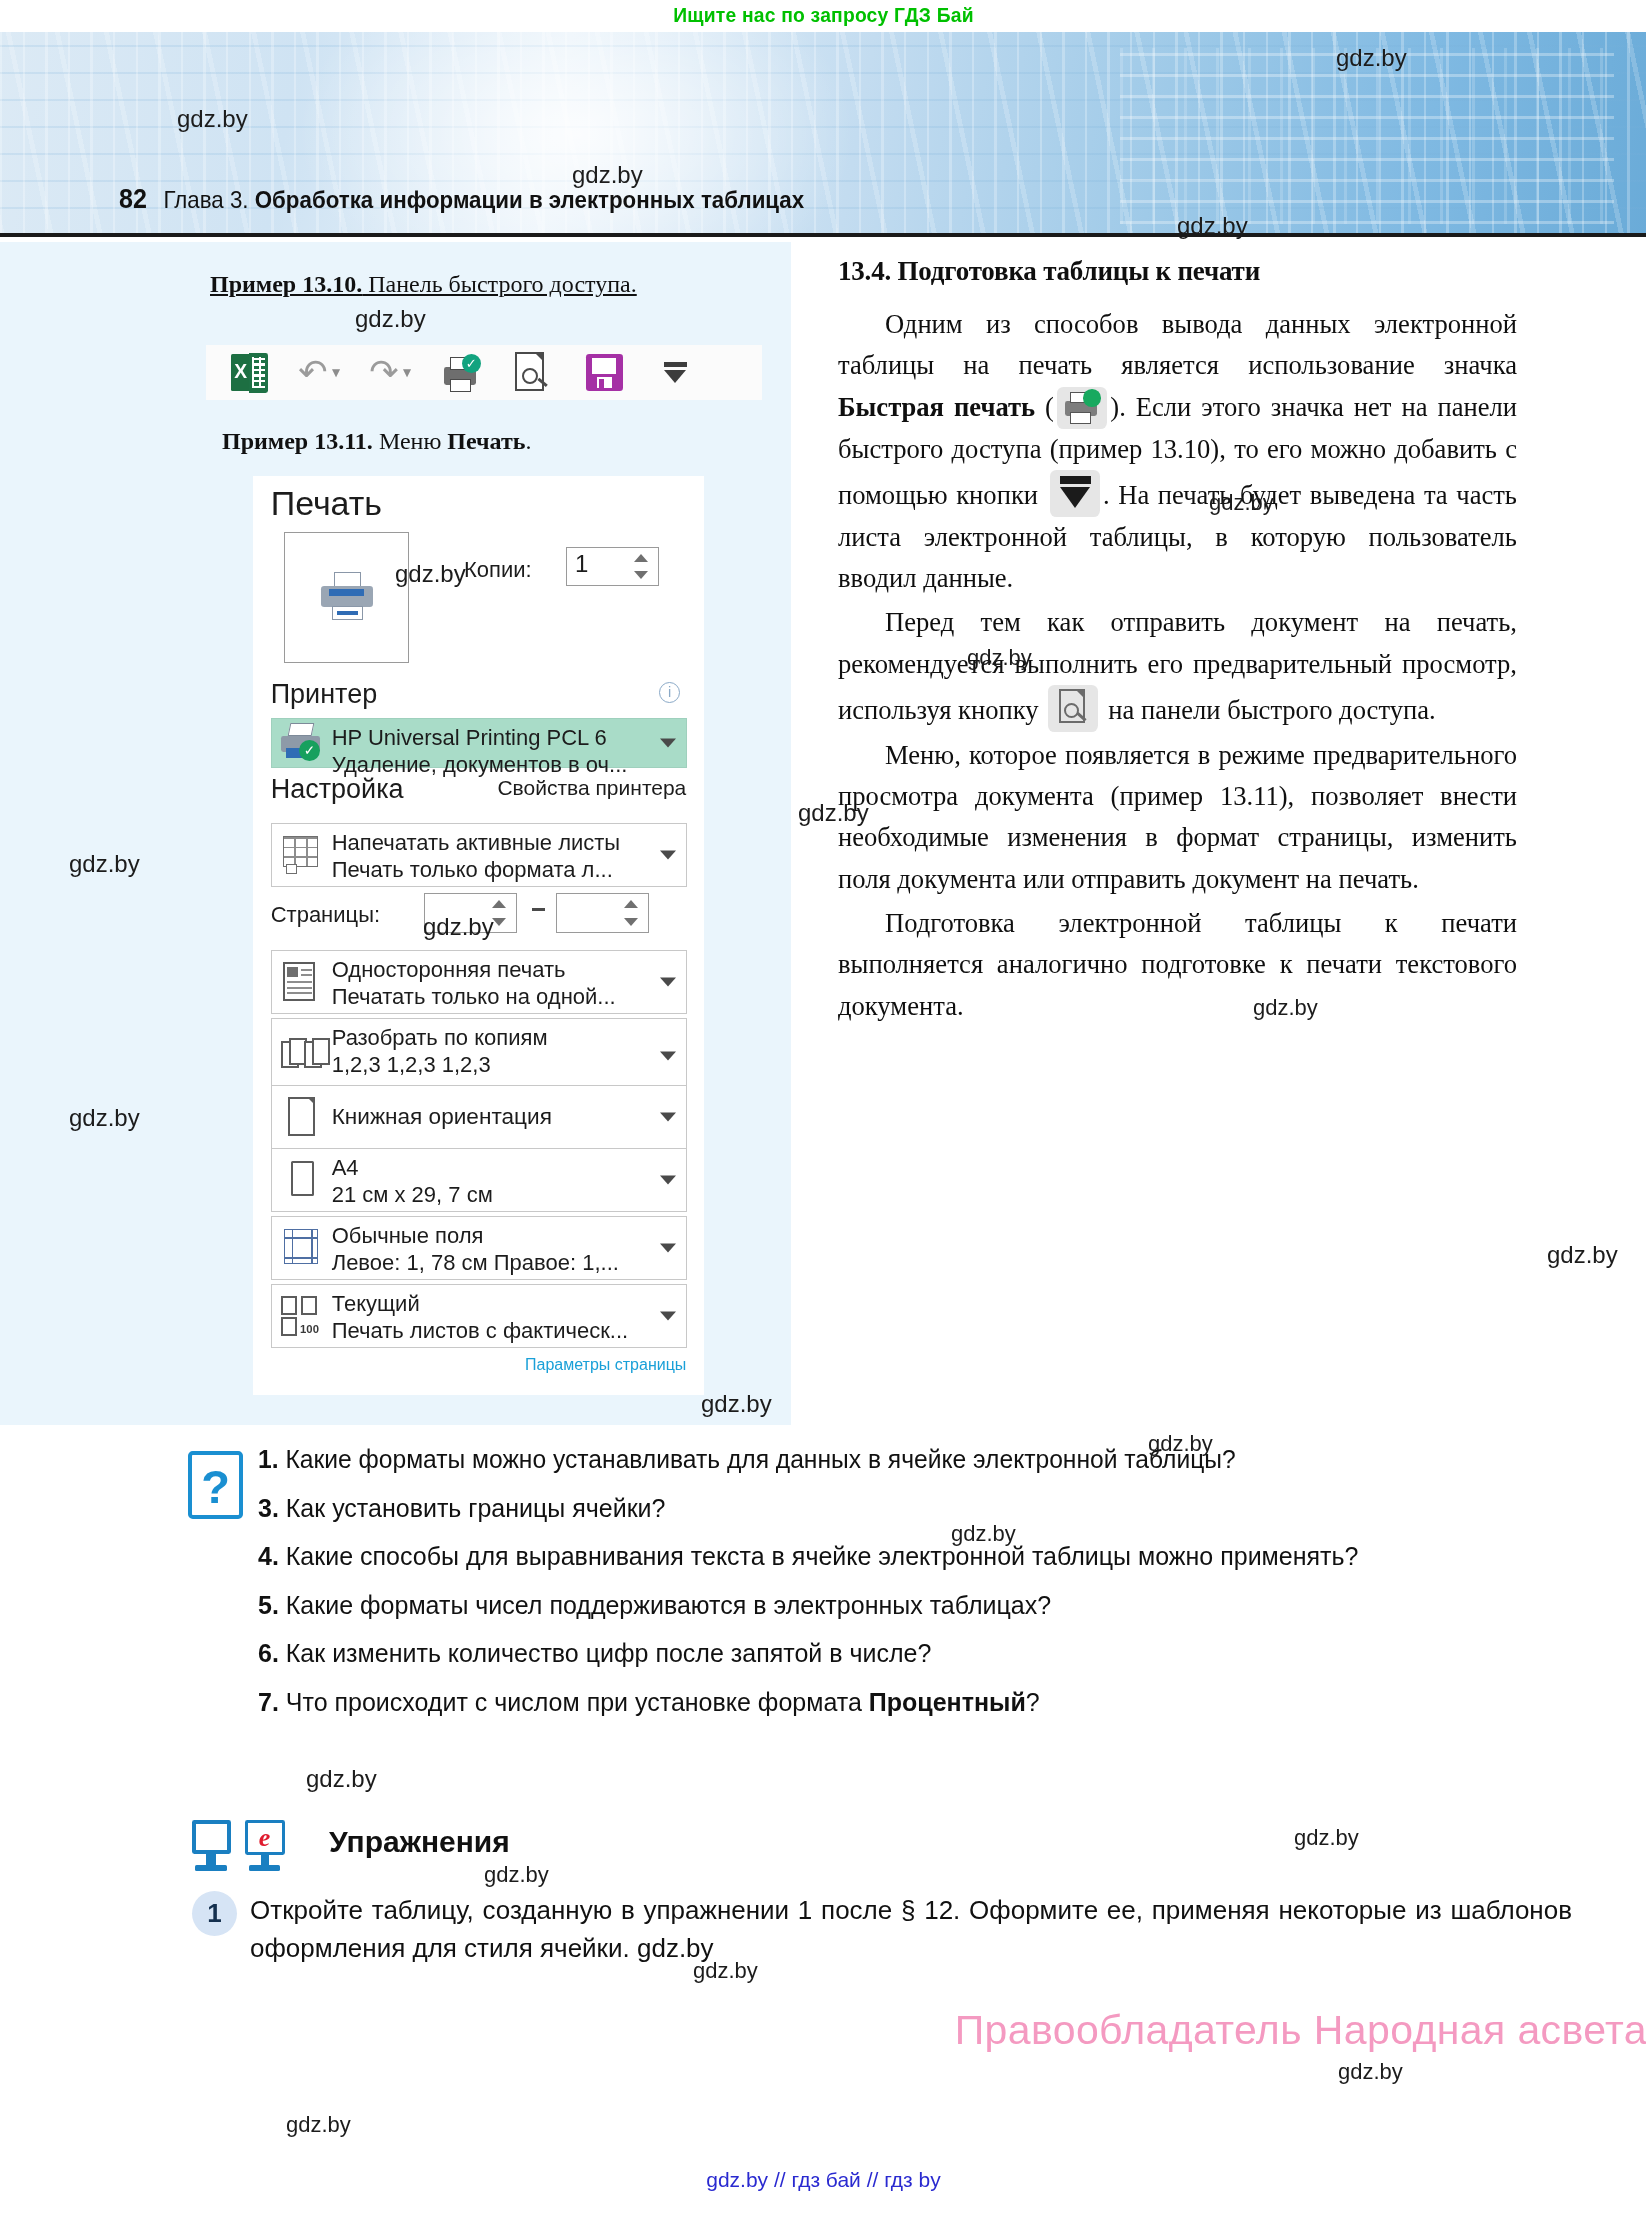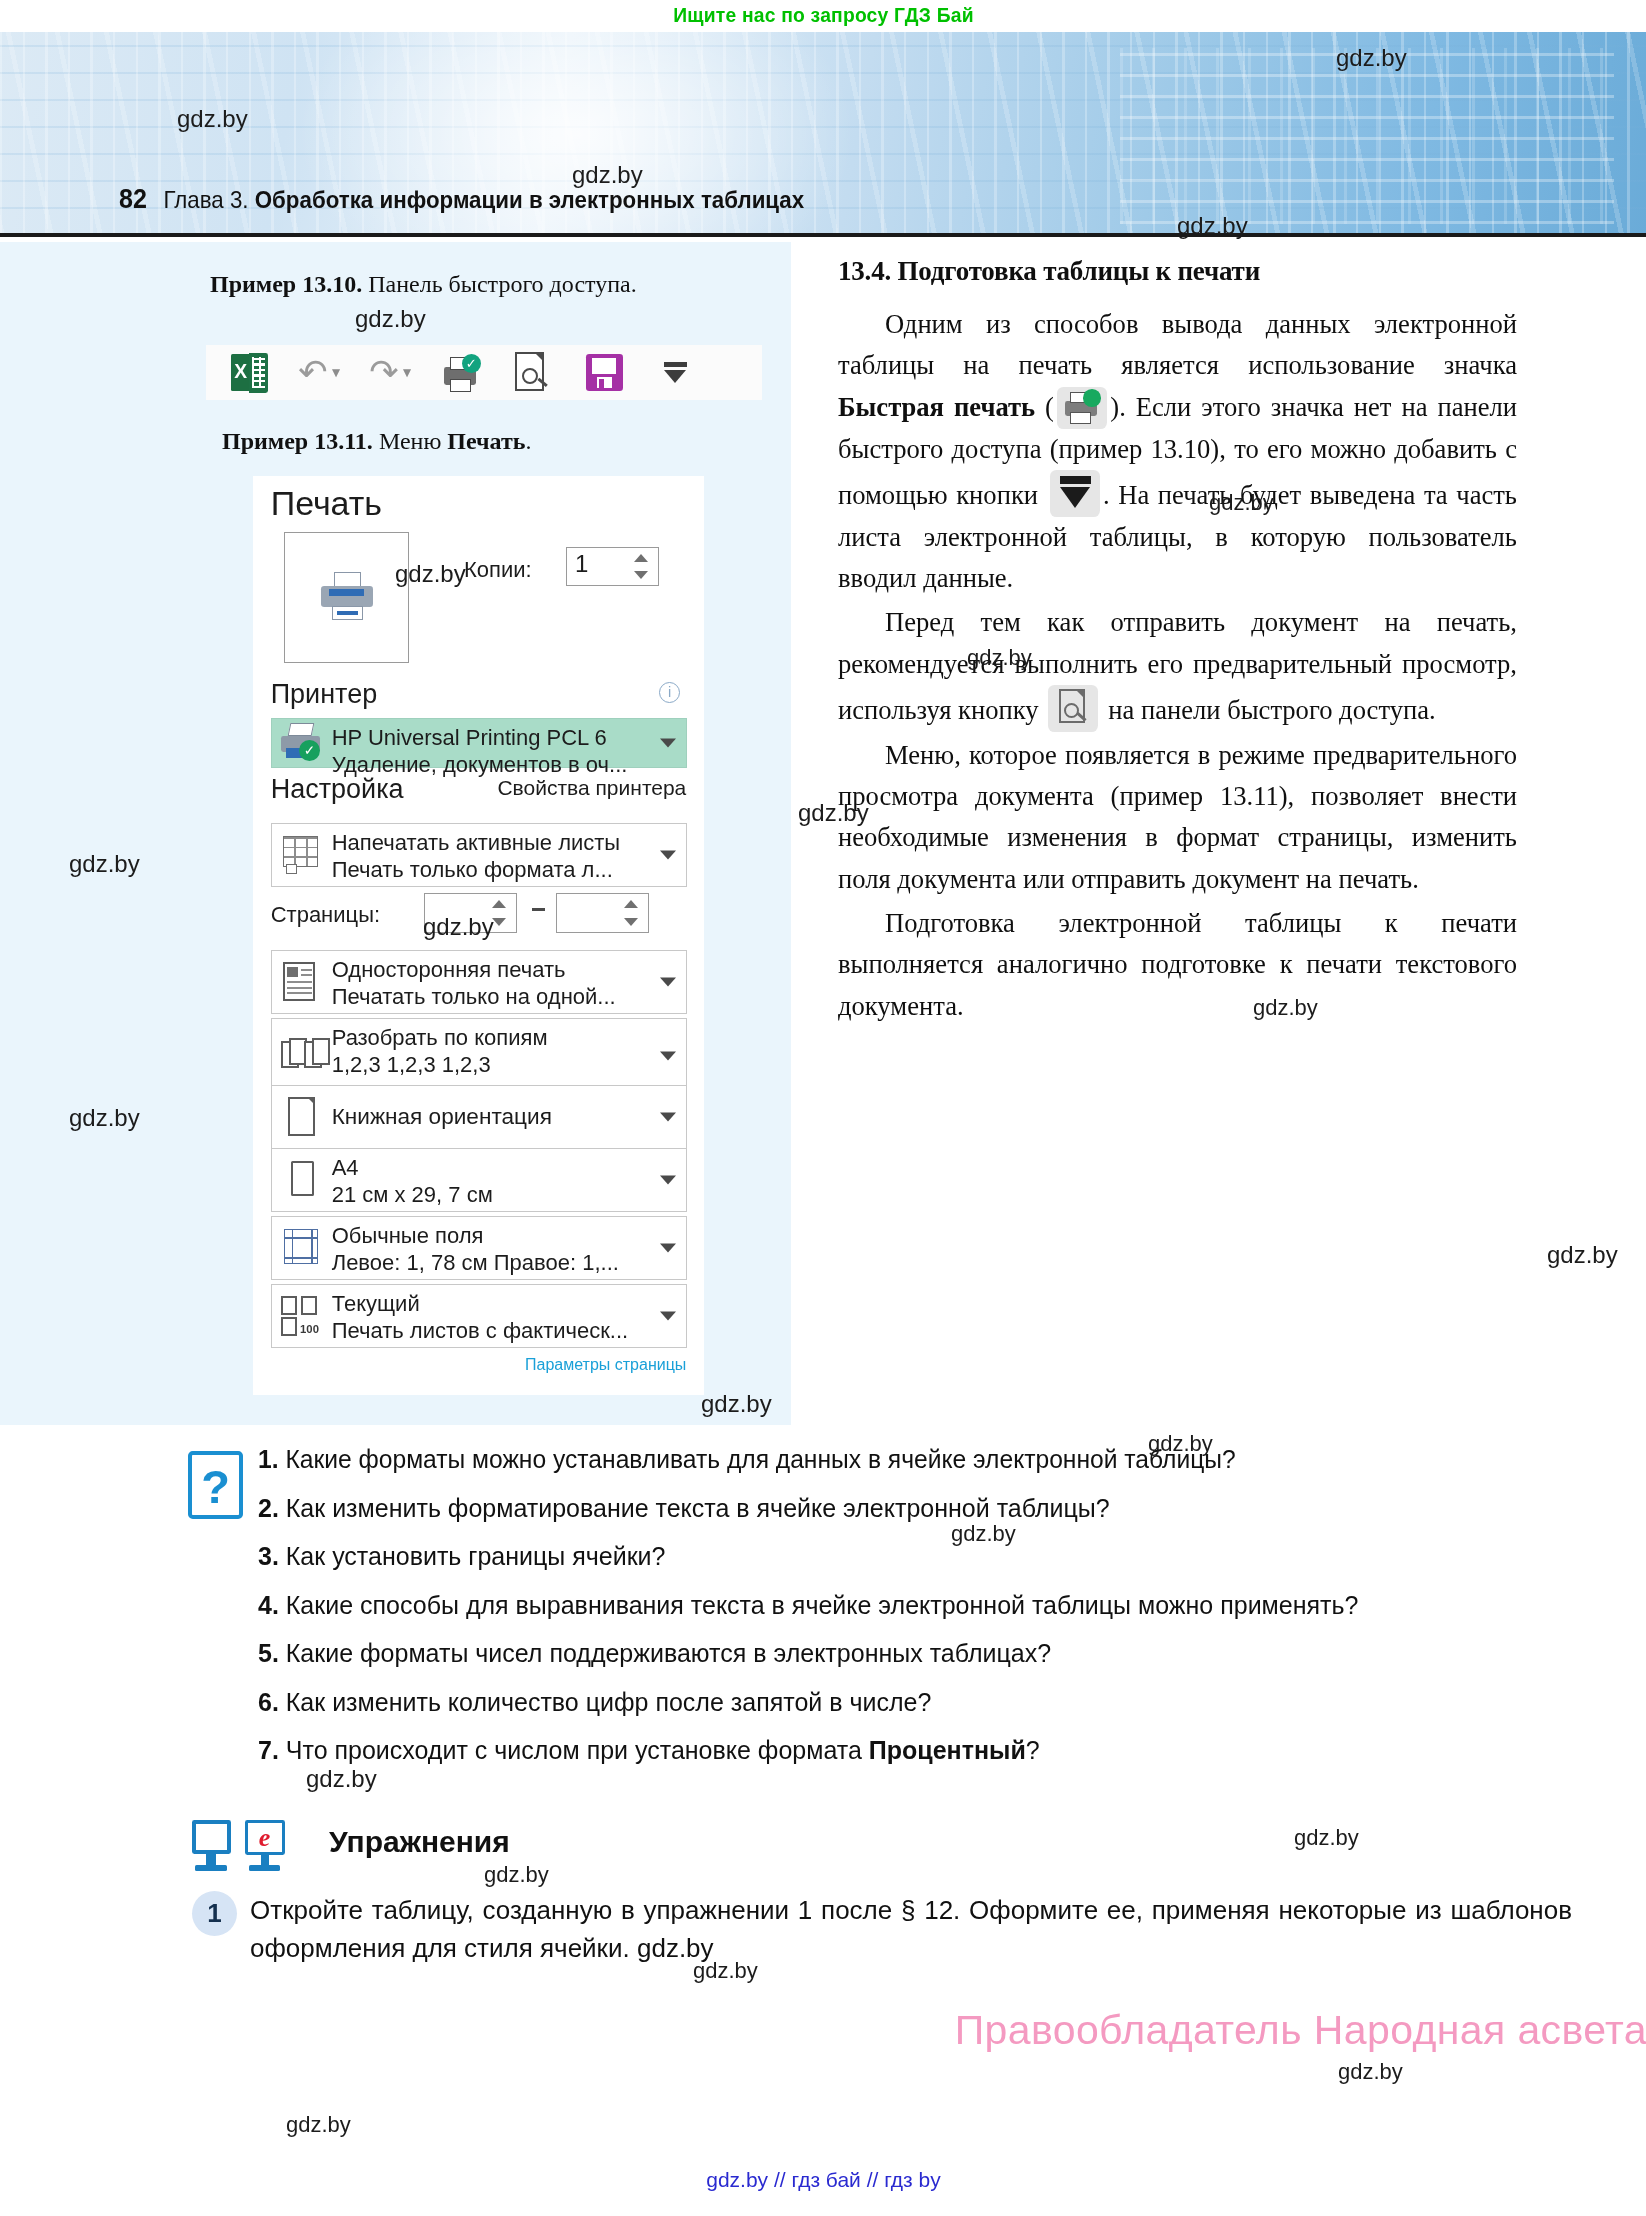--- a/index.html
+++ b/index.html
@@ -66,21 +66,21 @@
     position:absolute;left:0;top:242px;width:791px;height:1183px;
     background:#eaf5fc;
   }
 
   
   .ex-cap{
     position:absolute;font-family:"Liberation Serif", serif;
     font-size:24px;color:#111;line-height:1.25;
   }
   .ex-cap b{font-weight:bold;}
-  #ex1310{left:210px;top:269px;width:516px;text-align:justify;}
+  #ex1310{left:210px;top:269px;width:516px;text-align:justify;text-decoration:underline;}
   #ex1311{left:222px;top:426px;width:516px;}
 
   
   .qat{
     position:absolute;left:206px;top:345px;width:556px;height:55px;
     background:#fbfbfb;display:flex;align-items:center;gap:0px;padding-left:8px;
     box-sizing:border-box;
   }
   .qat .slot{width:71px;height:47px;display:flex;align-items:center;justify-content:center;}
   .xl-icon{width:37px;height:40px;position:relative;}
@@ -523,21 +523,20 @@
   <p><span>Перед тем как отправить документ на печать, рекомендуется выполнить его предварительный просмотр, используя кнопку </span><span class="inl inl-prev"><span class="pg"></span><span class="fo"></span><span class="mg"></span><span class="hd"></span></span><span> на панели быстрого доступа.</span></p>
 
   <p>Меню, которое появляется в режиме предварительного просмотра документа (пример 13.11), позволяет внести необходимые изменения в формат страницы, изменить поля документа или отправить документ на печать.</p>
 
   <p>Подготовка электронной таблицы к печати выполняется аналогично подготовке к печати текстового документа.</p>
 </div>
 
 <div class="qmark">?</div>
 <div class="qlist">
   <div class="q j1"><b>1.</b><span> Какие форматы можно устанавливать для данных в ячейке электронной таблицы?</span></div>
-  <div class="q"><b>2.</b><span> Как изменить форматирование текста в ячейке электронной таблицы?</span></div>
   <div class="q"><b>3.</b><span> Как установить границы ячейки?</span></div>
   <div class="q"><b>4.</b><span> Какие способы для выравнивания текста в ячейке электронной таблицы можно применять?</span></div>
   <div class="q"><b>5.</b><span> Какие форматы чисел поддерживаются в электронных таблицах?</span></div>
   <div class="q"><b>6.</b><span> Как изменить количество цифр после запятой в числе?</span></div>
   <div class="q"><b>7.</b><span> Что происходит с числом при установке формата </span><b>Процентный</b><span>?</span></div>
 </div>
 
 <div class="ex-icons">
   <span class="ico-pc">
       <span class="scr"></span>

